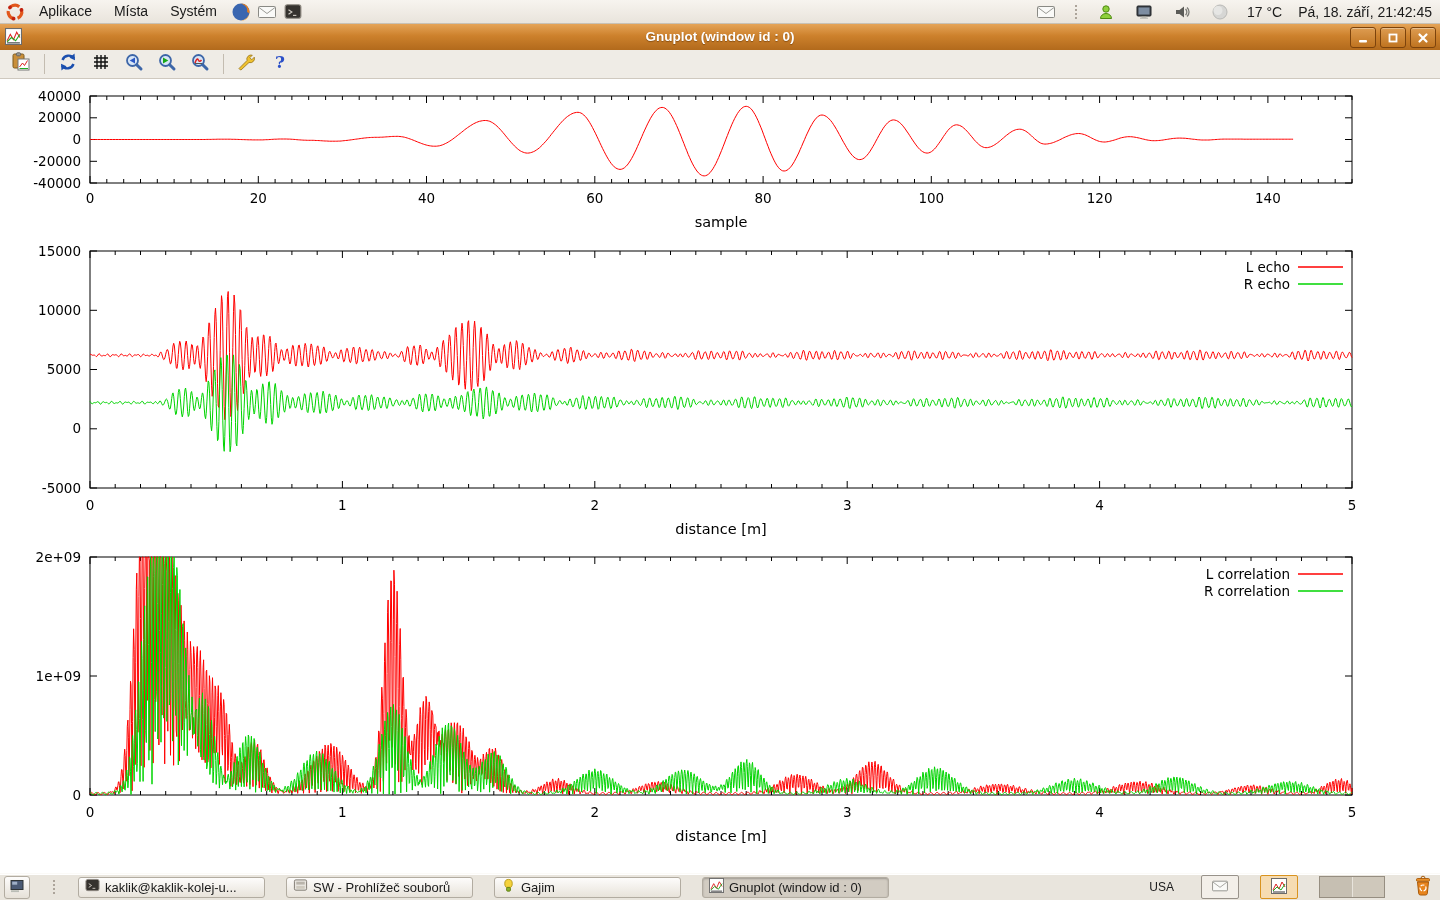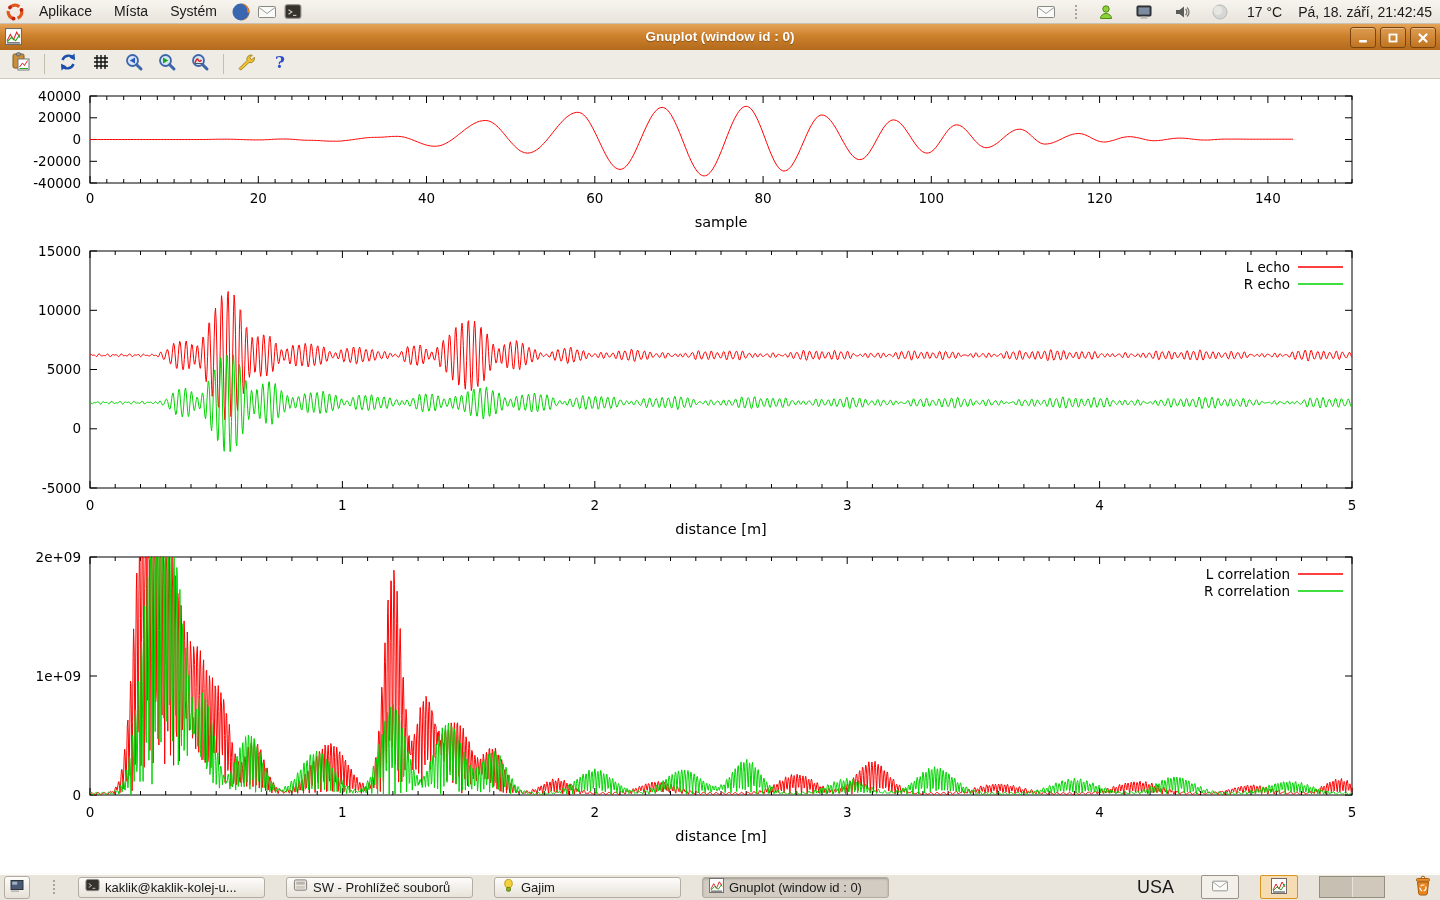--- a/index.html
+++ b/index.html
@@ -41,21 +41,21 @@
     border-top:1px solid #fbfaf7;box-shadow:inset 0 1px 0 #fff;display:flex;align-items:center;
     padding:0 4px;box-sizing:border-box;gap:21px;font-size:13px;color:#1a1a1a;}
   .sdbtn{width:24px;height:21px;border:1px solid #b2aca1;border-radius:3px;
     background:linear-gradient(#fdfcfb,#e6e1d8);display:flex;align-items:center;justify-content:center;}
   .task-btn{width:187px;height:21px;border:1px solid #b2aca1;border-radius:3px;
     background:linear-gradient(#fdfcfb,#e8e3da);display:flex;align-items:center;gap:5px;
     padding:0 6px;box-sizing:border-box;white-space:nowrap;overflow:hidden;}
   .task-btn.active{background:#d2ccc2;box-shadow:inset 0 1px 2px rgba(0,0,0,.25);}
   .task-btn span.lbl{overflow:hidden;text-overflow:ellipsis;}
   .tb-spacer{flex:1;}
-  .kbd{padding:0 6px;font-size:18px;}
+  .kbd{padding:0 6px;font-size:12px;}
   .traybox{width:36px;height:22px;border:1px solid #98928a;border-radius:2px;background:#f3efe9;
     display:flex;align-items:center;justify-content:center;}
   .traybox.hl{background:#f6dcb2;border-color:#d9931f;}
   .wss{width:64px;height:20px;border:1px solid #968e81;display:flex;}
   .wss .cell{flex:1;background:#c6bfb2;}
   .wss .cell + .cell{border-left:1px solid #e8e4dc;background:#cfc8bb;}
   .trash{width:26px;height:24px;display:flex;align-items:center;justify-content:center;margin-left:4px;}
 </style>
 </head>
 <body>

